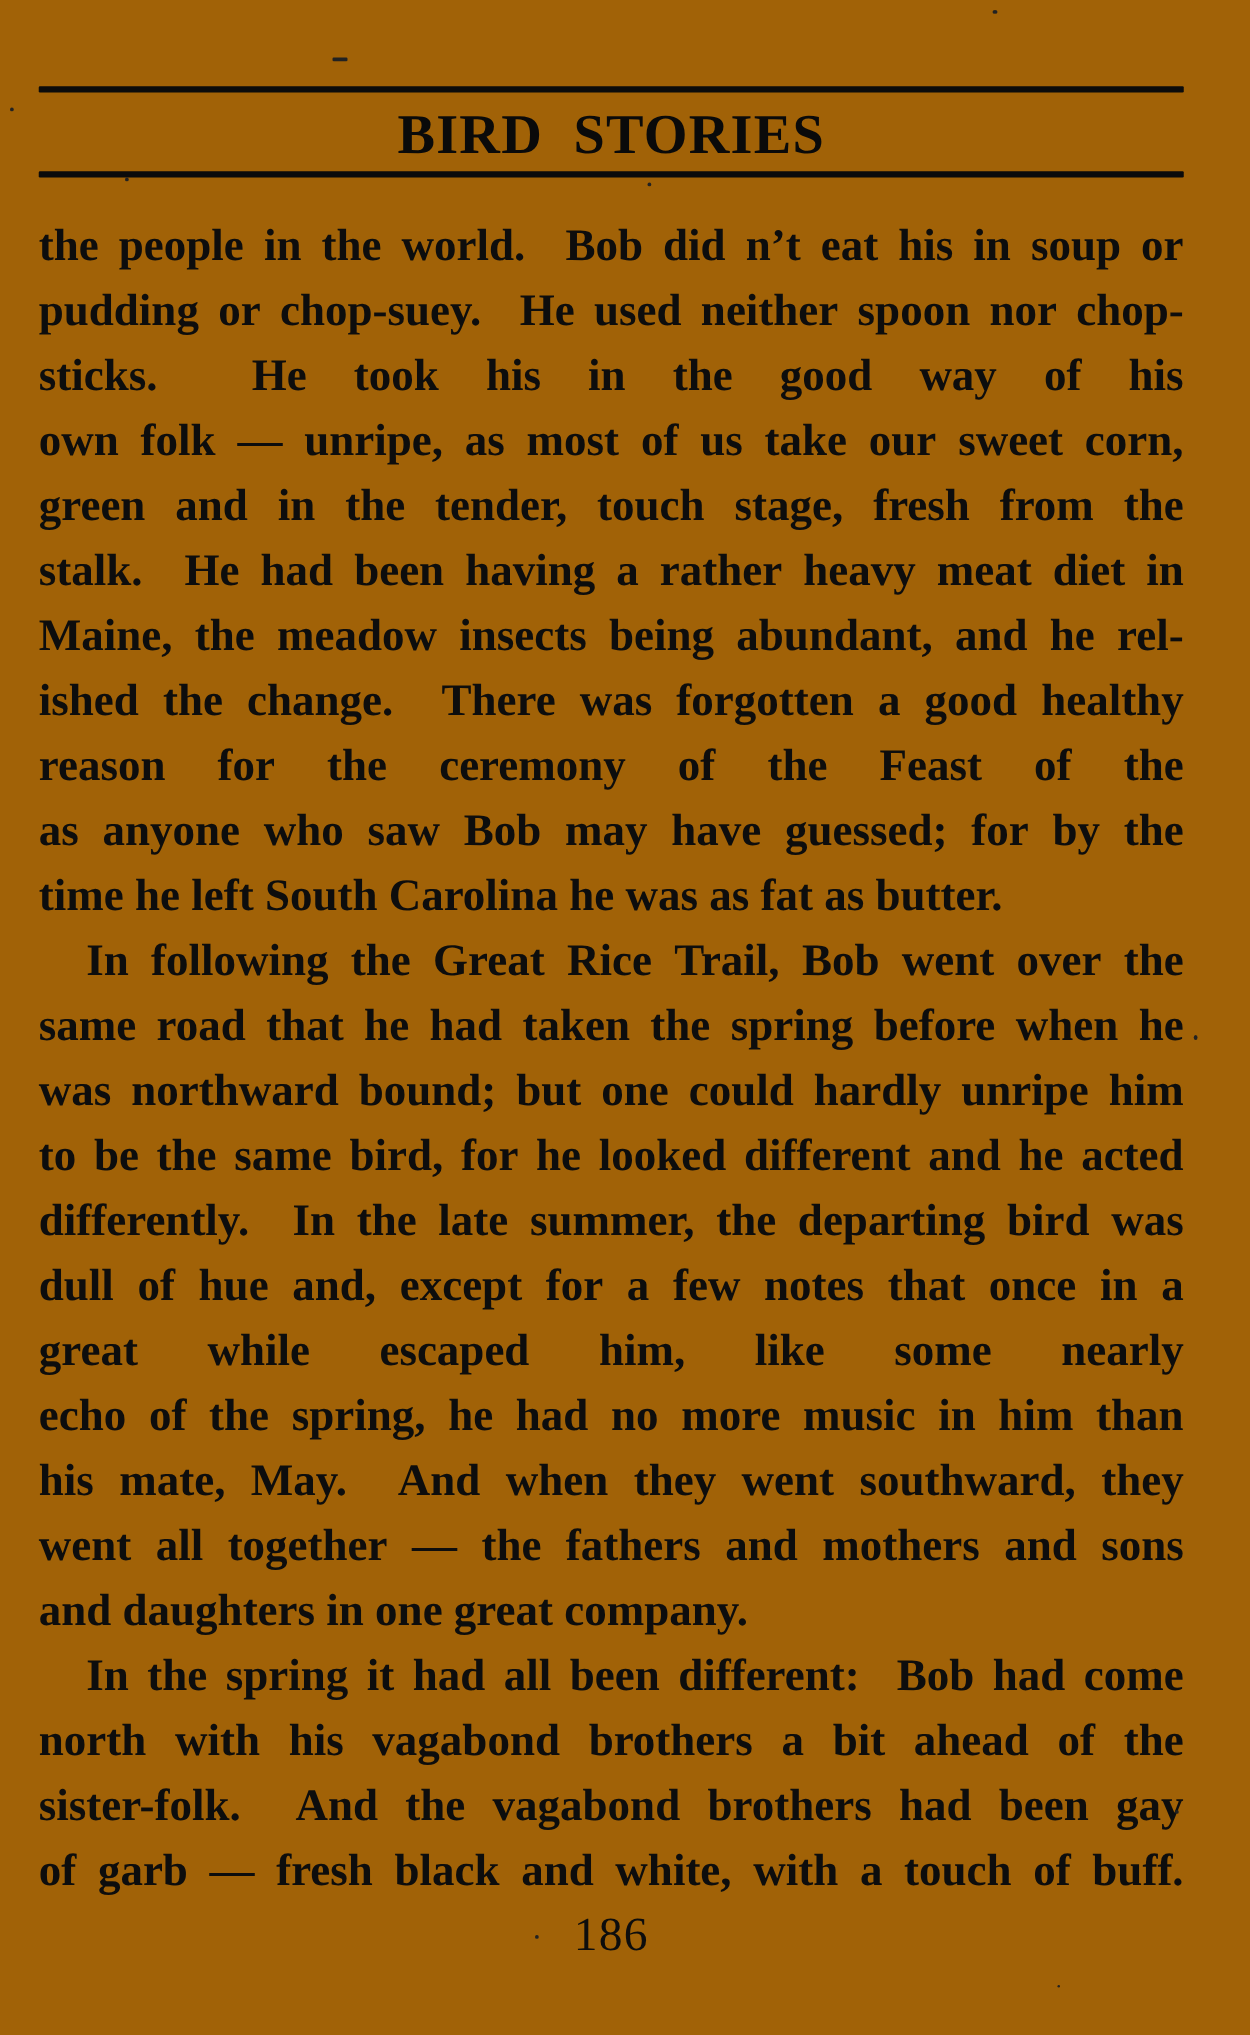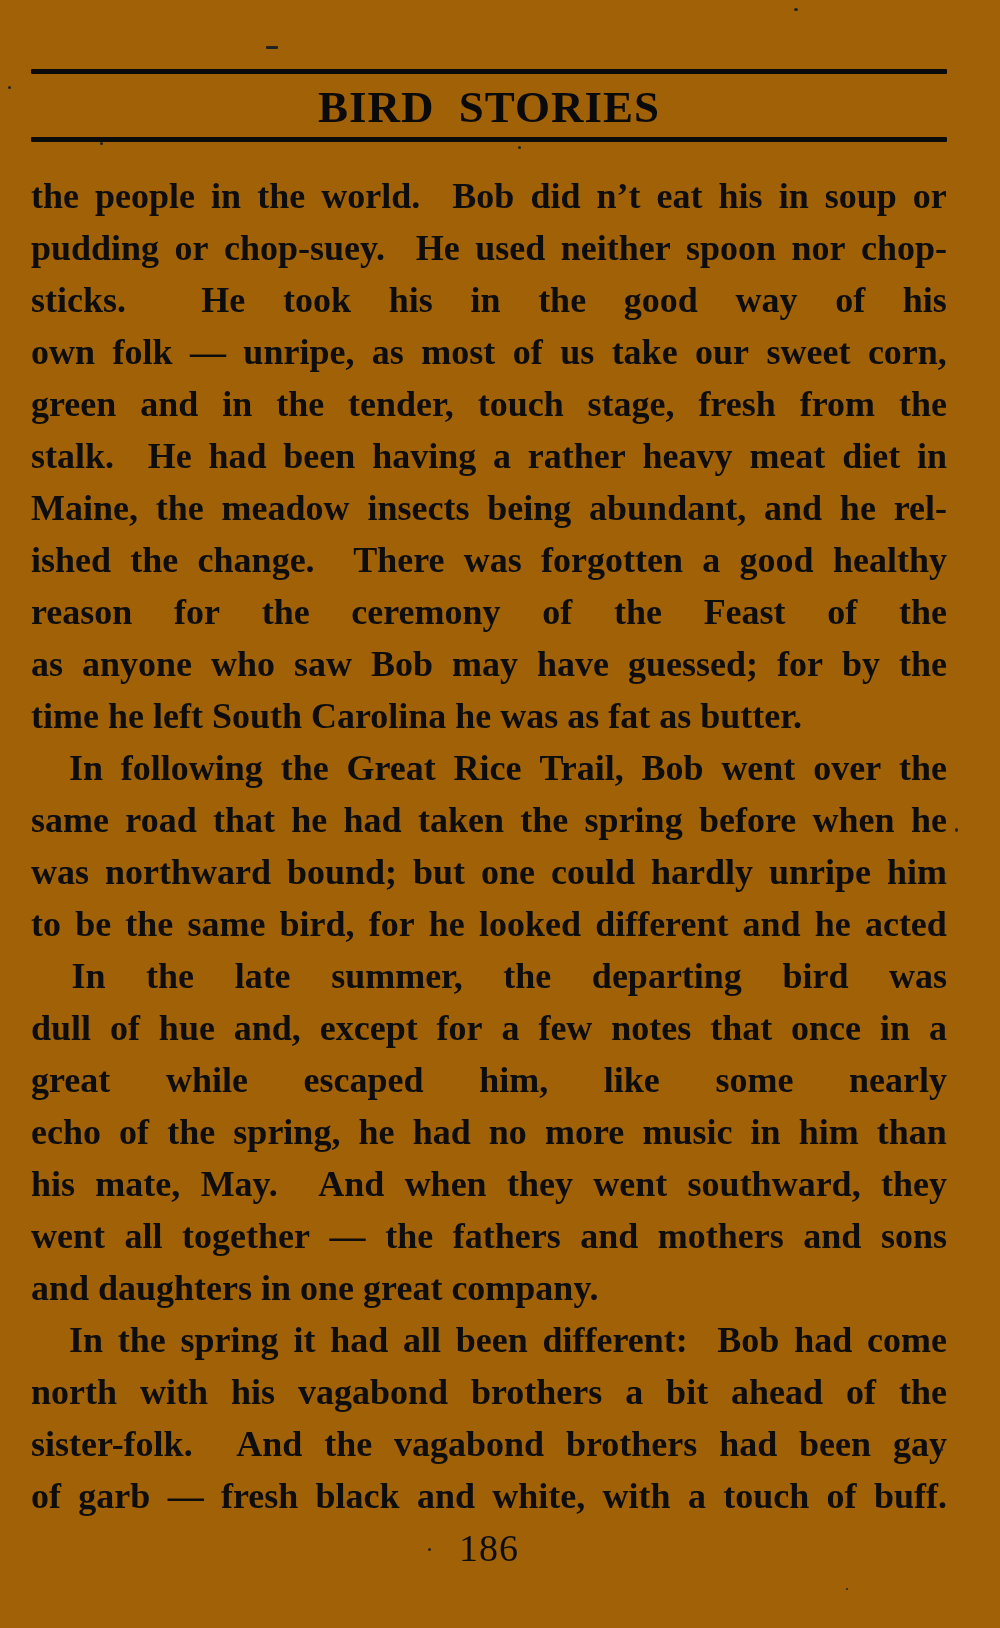--- a/index.html
+++ b/index.html
@@ -102,21 +102,21 @@
       <div class="line"><span>stalk.</span><span></span><span>He</span><span>had</span><span>been</span><span>having</span><span>a</span><span>rather</span><span>heavy</span><span>meat</span><span>diet</span><span>in</span></div>
       <div class="line"><span>Maine,</span><span>the</span><span>meadow</span><span>insects</span><span>being</span><span>abundant,</span><span>and</span><span>he</span><span>rel-</span></div>
       <div class="line"><span>ished</span><span>the</span><span>change.</span><span></span><span>There</span><span>was</span><span>forgotten</span><span>a</span><span>good</span><span>healthy</span></div>
       <div class="line"><span>reason</span><span>for</span><span>the</span><span>ceremony</span><span>of</span><span>the</span><span>Feast</span><span>of</span><span>the</span></div>
       <div class="line"><span>as</span><span>anyone</span><span>who</span><span>saw</span><span>Bob</span><span>may</span><span>have</span><span>guessed;</span><span>for</span><span>by</span><span>the</span></div>
       <div class="line last">time he left South Carolina he was as fat as butter.</div>
       <div class="line indent"><span>In</span><span>following</span><span>the</span><span>Great</span><span>Rice</span><span>Trail,</span><span>Bob</span><span>went</span><span>over</span><span>the</span></div>
       <div class="line"><span>same</span><span>road</span><span>that</span><span>he</span><span>had</span><span>taken</span><span>the</span><span>spring</span><span>before</span><span>when</span><span>he</span></div>
       <div class="line"><span>was</span><span>northward</span><span>bound;</span><span>but</span><span>one</span><span>could</span><span>hardly</span><span>unripe</span><span>him</span></div>
       <div class="line"><span>to</span><span>be</span><span>the</span><span>same</span><span>bird,</span><span>for</span><span>he</span><span>looked</span><span>different</span><span>and</span><span>he</span><span>acted</span></div>
-      <div class="line"><span></span><span>In</span><span>the</span><span>late</span><span>summer,</span><span>the</span><span>departing</span><span>bird</span><span>was</span></div>
+      <div class="line"><span>differently.</span><span></span><span>In</span><span>the</span><span>late</span><span>summer,</span><span>the</span><span>departing</span><span>bird</span><span>was</span></div>
       <div class="line"><span>dull</span><span>of</span><span>hue</span><span>and,</span><span>except</span><span>for</span><span>a</span><span>few</span><span>notes</span><span>that</span><span>once</span><span>in</span><span>a</span></div>
       <div class="line"><span>great</span><span>while</span><span>escaped</span><span>him,</span><span>like</span><span>some</span><span>nearly</span></div>
       <div class="line"><span>echo</span><span>of</span><span>the</span><span>spring,</span><span>he</span><span>had</span><span>no</span><span>more</span><span>music</span><span>in</span><span>him</span><span>than</span></div>
       <div class="line"><span>his</span><span>mate,</span><span>May.</span><span></span><span>And</span><span>when</span><span>they</span><span>went</span><span>southward,</span><span>they</span></div>
       <div class="line"><span>went</span><span>all</span><span>together</span><span>—</span><span>the</span><span>fathers</span><span>and</span><span>mothers</span><span>and</span><span>sons</span></div>
       <div class="line last">and daughters in one great company.</div>
       <div class="line indent"><span>In</span><span>the</span><span>spring</span><span>it</span><span>had</span><span>all</span><span>been</span><span>different:</span><span></span><span>Bob</span><span>had</span><span>come</span></div>
       <div class="line"><span>north</span><span>with</span><span>his</span><span>vagabond</span><span>brothers</span><span>a</span><span>bit</span><span>ahead</span><span>of</span><span>the</span></div>
       <div class="line"><span>sister-folk.</span><span></span><span>And</span><span>the</span><span>vagabond</span><span>brothers</span><span>had</span><span>been</span><span>gay</span></div>
       <div class="line"><span>of</span><span>garb</span><span>—</span><span>fresh</span><span>black</span><span>and</span><span>white,</span><span>with</span><span>a</span><span>touch</span><span>of</span><span>buff.</span></div>

